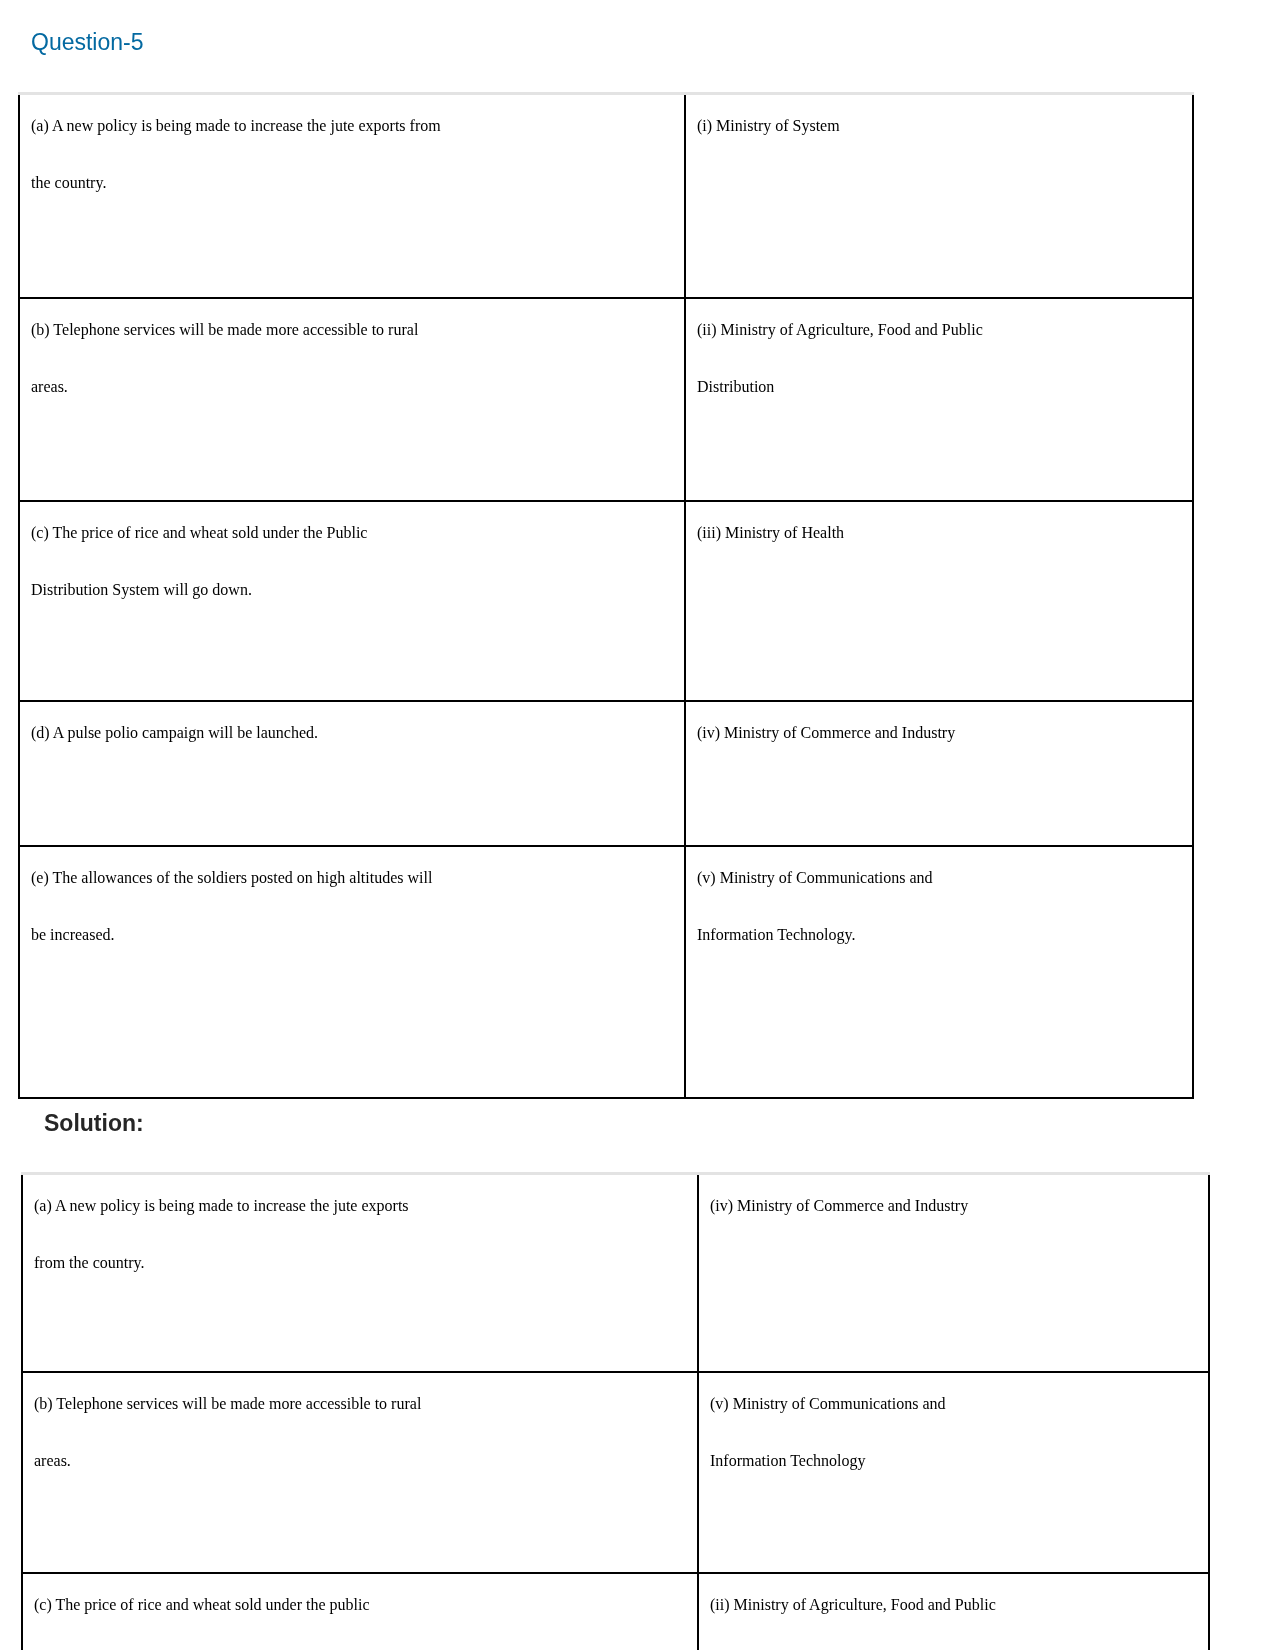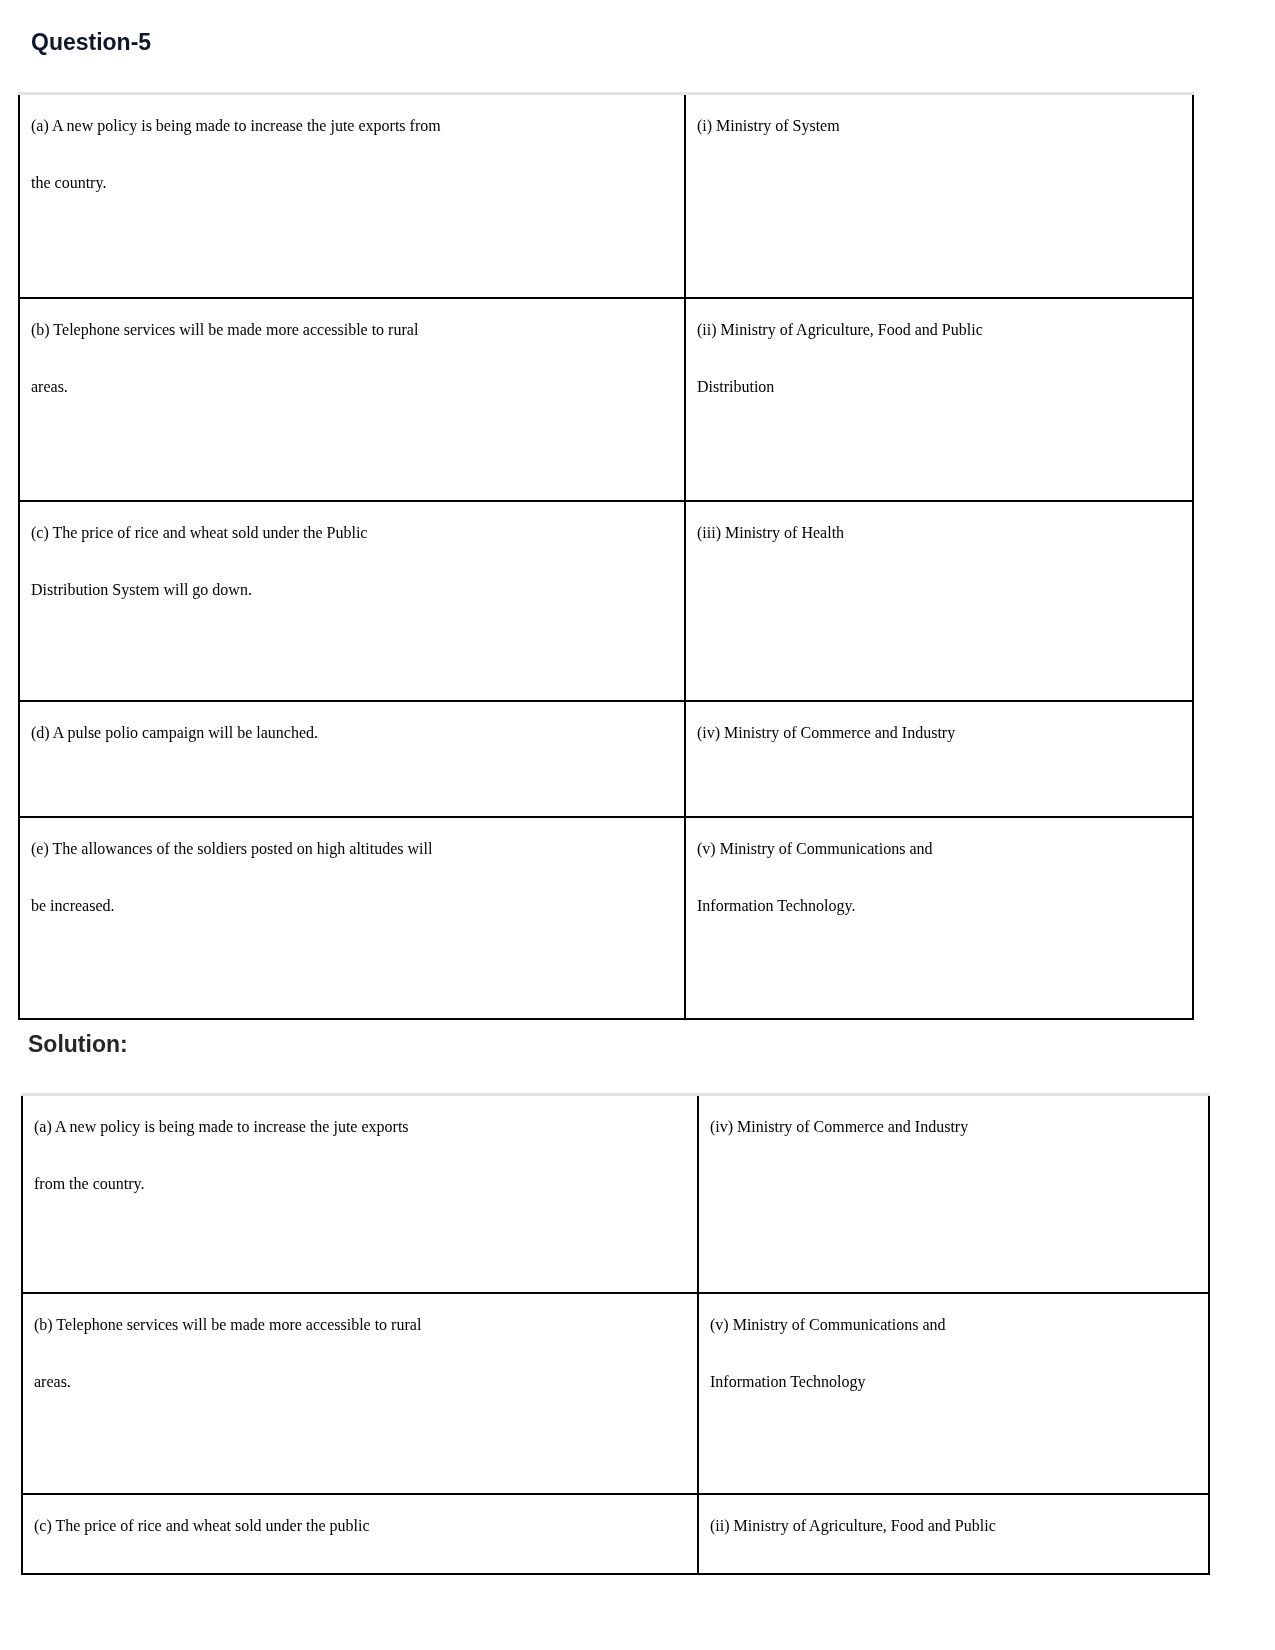--- a/index.html
+++ b/index.html
@@ -10,27 +10,27 @@
   body {
     width: 1275px;
     height: 1650px;
     overflow: hidden;
     font-family: "Liberation Serif", serif;
     color: #000000;
   }
   .heading-block {
     margin: 28px 0 0 31px;
     font-family: "Liberation Sans", sans-serif;
-    font-weight: bold;
+    font-weight: normal;
     font-size: 23px;
     line-height: 29px;
-    color: #0f172a;
+    color: #0369a1;
   }
   .solution-heading {
-    margin: 10px 0 0 28px;
+    margin: 10px 0 0 44px;
     font-family: "Liberation Sans", sans-serif;
     font-weight: bold;
     font-size: 23px;
     line-height: 29px;
     color: #262626;
   }
   table.doc-table {
     border-collapse: collapse;
     table-layout: fixed;
   }
@@ -55,22 +55,22 @@
     white-space: pre-line;
     overflow: hidden;
   }
   table.doc-table tr:first-child td {
     border-top: 3px solid #e3e3e3;
   }
   
   table.q-table tr:nth-child(1) { height: 204px; }
   table.q-table tr:nth-child(2) { height: 203px; }
   table.q-table tr:nth-child(3) { height: 200px; }
-  table.q-table tr:nth-child(4) { height: 116px; }
-  table.q-table tr:nth-child(5) { height: 202px; margin-left: 32px; }
+  table.q-table tr:nth-child(4) { height: 145px; }
+  table.q-table tr:nth-child(5) { height: 252px; margin-left: 32px; }
   
   table.s-table tr:nth-child(1) { height: 199px; }
   table.s-table tr:nth-child(2) { height: 201px; }
   table.s-table tr:nth-child(3) { height: 80px; }
 </style>
 </head>
 <body>
 
 <div class="heading-block">
   <div>Question-5</div>

